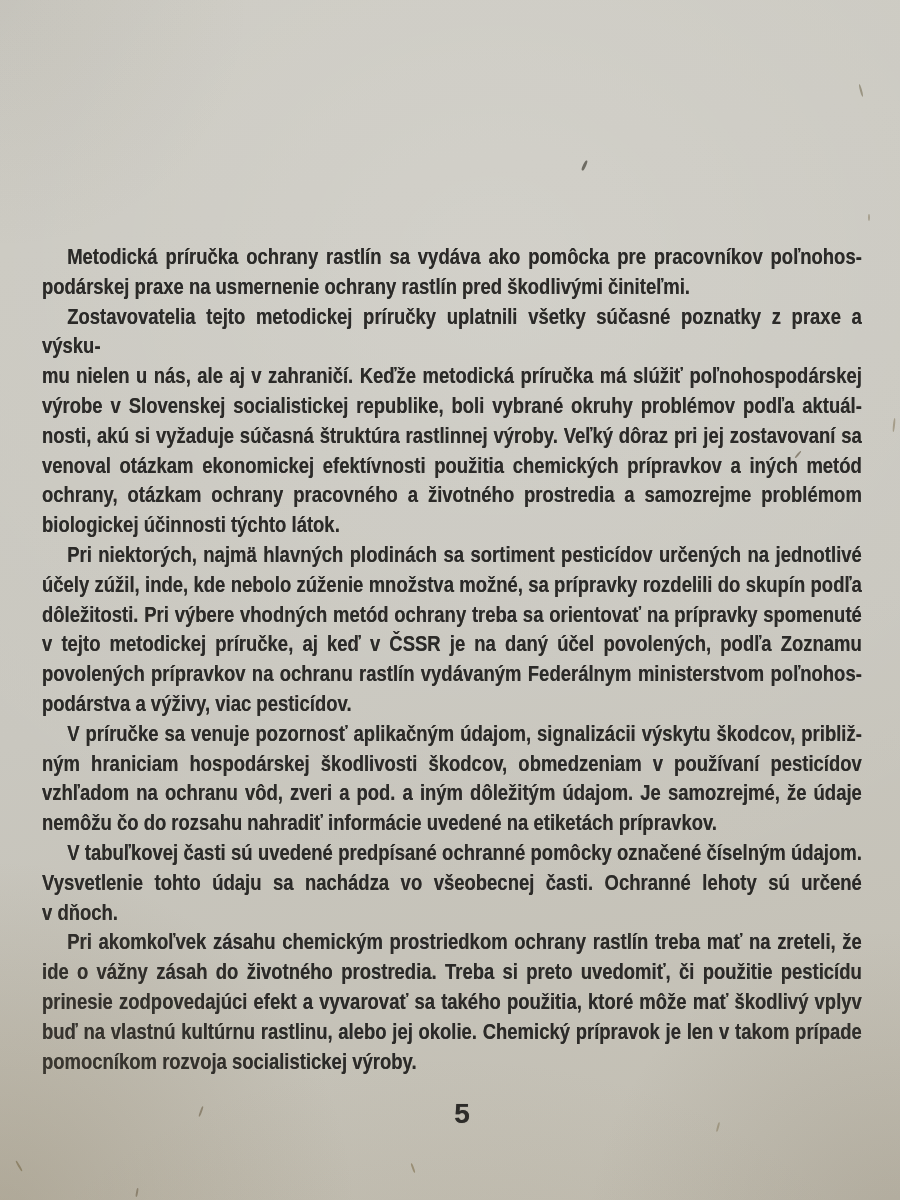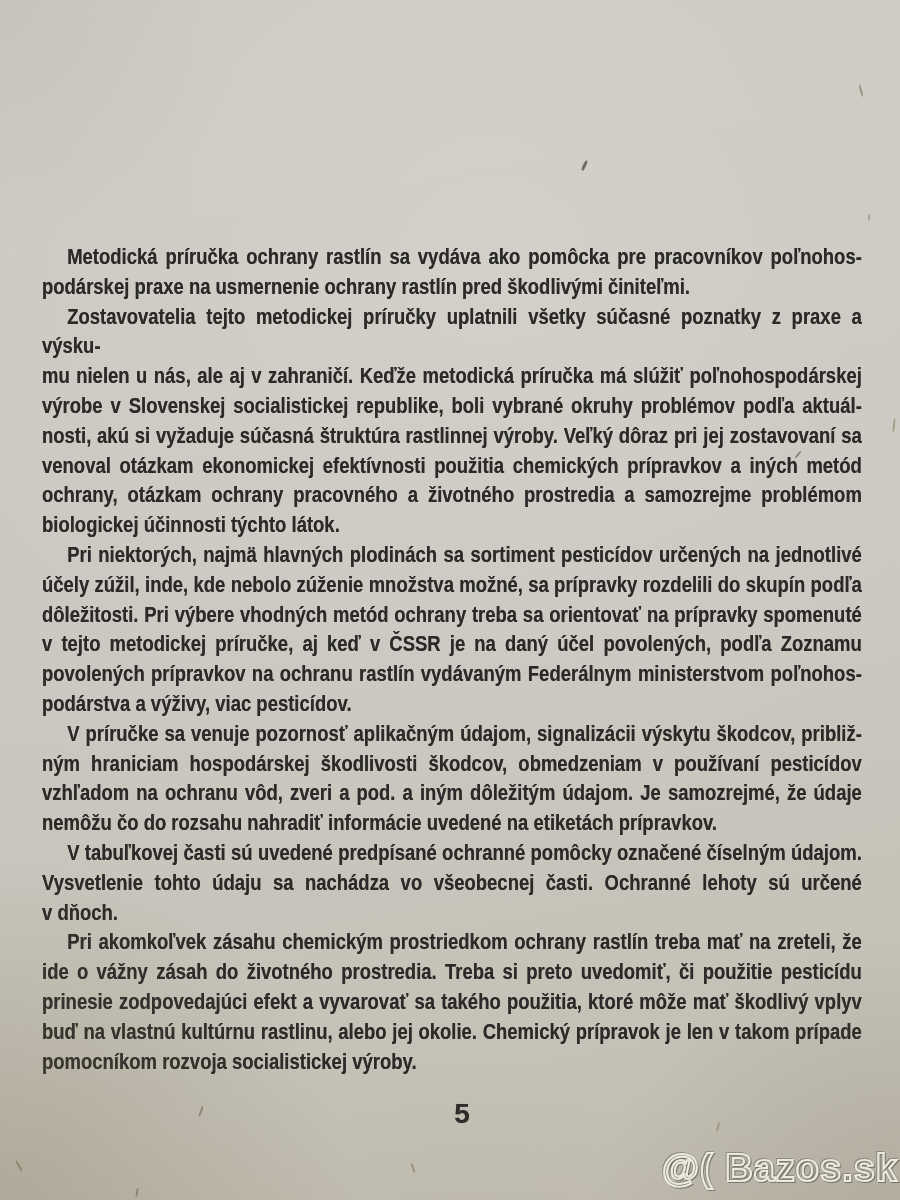--- a/index.html
+++ b/index.html
@@ -105,15 +105,14 @@
   <div class="speck" style="left:893px;top:418px;width:2px;height:14px;background:#a59d8a;transform:rotate(6deg);"></div>
   <div class="speck" style="left:797px;top:450px;width:2px;height:9px;background:#8a8374;transform:rotate(40deg);"></div>
   <div class="speck" style="left:200px;top:1106px;width:2px;height:11px;background:#8f8674;transform:rotate(20deg);"></div>
   <div class="speck" style="left:18px;top:1160px;width:2px;height:12px;background:#93896f;transform:rotate(-30deg);"></div>
   <div class="speck" style="left:136px;top:1188px;width:2px;height:9px;background:#8f8674;transform:rotate(10deg);"></div>
   <div class="speck" style="left:412px;top:1163px;width:2px;height:10px;background:#9a8f76;transform:rotate(-20deg);"></div>
   <div class="speck" style="left:717px;top:1122px;width:2px;height:10px;background:#a29a85;transform:rotate(15deg);"></div>
 
   <div class="vignette"></div>
 
-  <div class="watermark">@( Bazos.sk</div>
 
 </div>
 
 </body></html>

